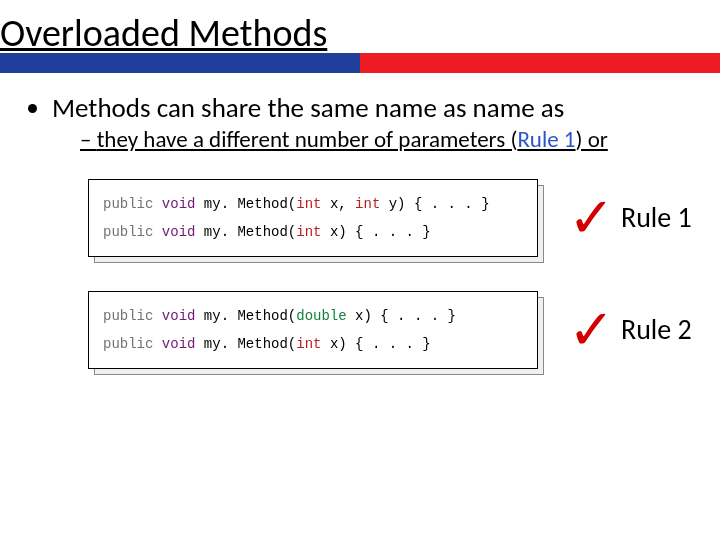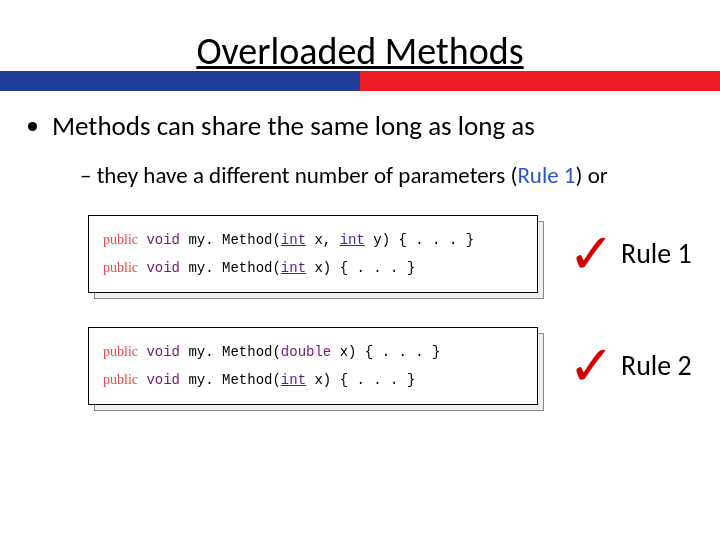--- a/index.html
+++ b/index.html
@@ -12,24 +12,23 @@
     color: #000;
     overflow: hidden;
   }
   .slide {
     position: relative;
     width: 720px;
     height: 540px;
     box-sizing: border-box;
   }
   .title {
-    text-align: center;
     font-size: 38px;
     font-weight: 400;
-    margin-top: 28px;
+    margin-top: 10px;
     margin-bottom: 0;
     text-decoration: underline;
     letter-spacing: 0px;
   }
   .bar {
     position: relative;
     width: 100%;
     height: 20px;
     margin-top: -3px;
     display: flex;
@@ -48,23 +47,24 @@
   ul.top {
     margin: 0;
     padding-left: 24px;
     list-style: disc;
   }
   ul.top > li {
     font-size: 27px;
     line-height: 1.25;
   }
   ul.sub {
-    margin: 18px 0 0 0;
+    margin: 0 0 0 0;
     padding-left: 28px;
     list-style: none;
+    text-decoration: underline;
   }
   ul.sub > li {
     font-size: 23px;
     line-height: 1.3;
     text-indent: -18px;
     padding-left: 18px;
   }
   ul.sub > li::before {
     content: "– ";
   }
@@ -98,24 +98,24 @@
     padding: 10px 14px;
     box-sizing: border-box;
     width: 100%;
   }
   .code-line {
     font-family: "Courier New", monospace;
     font-size: 14px;
     white-space: pre;
     line-height: 2.0;
   }
-  .kw-public { color: #ef4444; font-family: Liberation Serif, serif; }
+  .kw-public { color: #737373; }
   .kw-void   { color: #701a75; }
-  .kw-int    { color: #4c1d95; text-decoration: underline; }
-  .kw-double { color: #701a75; }
+  .kw-int    { color: #b91c1c; }
+  .kw-double { color: #15803d; }
   .check {
     color: #d40000;
     font-size: 56px;
     margin-left: 30px;
     line-height: 1;
     font-weight: 400;
   }
   .rule-label {
     font-size: 28px;
     margin-left: 6px;
@@ -130,21 +130,21 @@
   <div class="title">Overloaded Methods</div>
 
   <div class="bar">
     <div class="bar-left"></div>
     <div class="bar-right"></div>
   </div>
 
   <div class="content">
     <ul class="top">
       <li>
-        <span>Methods can share the same long as long as</span>
+        <span>Methods can share the same name as name as</span>
         <ul class="sub">
           <li>
             <span>they have a different number of parameters (</span><span class="rule-ref">Rule 1</span><span>) or</span>
           </li>
         </ul>
       </li>
     </ul>
 
     <div class="code-row">
       <div class="code-box-wrap">

